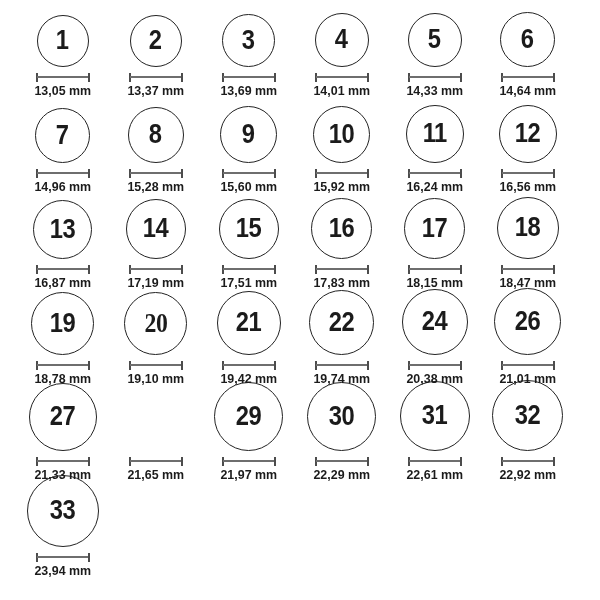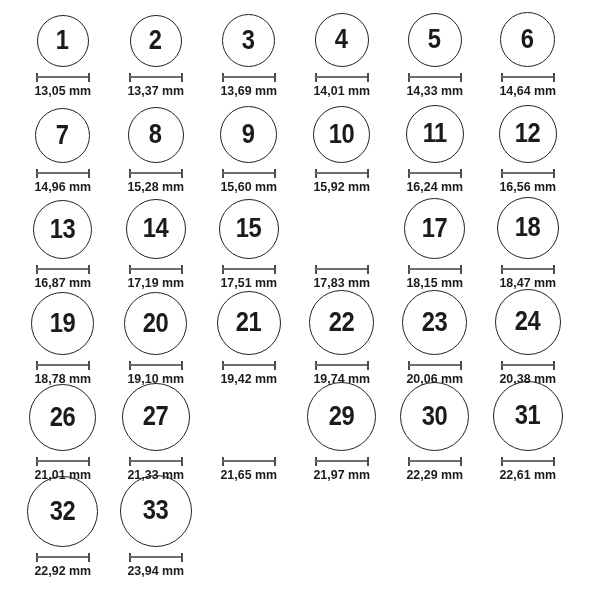--- a/index.html
+++ b/index.html
@@ -257,20 +257,23 @@
     </div>
     <div class="ruler">
       <span class="tick left"></span>
       <span class="line"></span>
       <span class="tick right"></span>
     </div>
     <div class="label">17,51 mm</div>
   </div>
 
   <div class="cell">
+    <div class="circle" style="width: 61px; height: 61px;">
+      <span class="num">16</span>
+    </div>
     <div class="ruler">
       <span class="tick left"></span>
       <span class="line"></span>
       <span class="tick right"></span>
     </div>
     <div class="label">17,83 mm</div>
   </div>
 
   <div class="cell">
     <div class="circle" style="width: 61px; height: 61px;">
@@ -302,21 +305,21 @@
     </div>
     <div class="ruler">
       <span class="tick left"></span>
       <span class="line"></span>
       <span class="tick right"></span>
     </div>
     <div class="label">18,78 mm</div>
   </div>
 
   <div class="cell">
-    <div class="circle" style="width: 63px; height: 63px;">
+    <div class="circle" style="width: 63px; height: 63px; font-family: Liberation Serif, serif;">
       <span class="num">20</span>
     </div>
     <div class="ruler">
       <span class="tick left"></span>
       <span class="line"></span>
       <span class="tick right"></span>
     </div>
     <div class="label">19,10 mm</div>
   </div>
 
@@ -337,31 +340,20 @@
       <span class="num">22</span>
     </div>
     <div class="ruler">
       <span class="tick left"></span>
       <span class="line"></span>
       <span class="tick right"></span>
     </div>
     <div class="label">19,74 mm</div>
   </div>
 
-  <div class="cell">
-    <div class="circle" style="width: 65px; height: 65px;">
-      <span class="num">23</span>
-    </div>
-    <div class="ruler">
-      <span class="tick left"></span>
-      <span class="line"></span>
-      <span class="tick right"></span>
-    </div>
-    <div class="label">20,06 mm</div>
-  </div>
 
   <div class="cell">
     <div class="circle" style="width: 66px; height: 66px;">
       <span class="num">24</span>
     </div>
     <div class="ruler">
       <span class="tick left"></span>
       <span class="line"></span>
       <span class="tick right"></span>
     </div>

